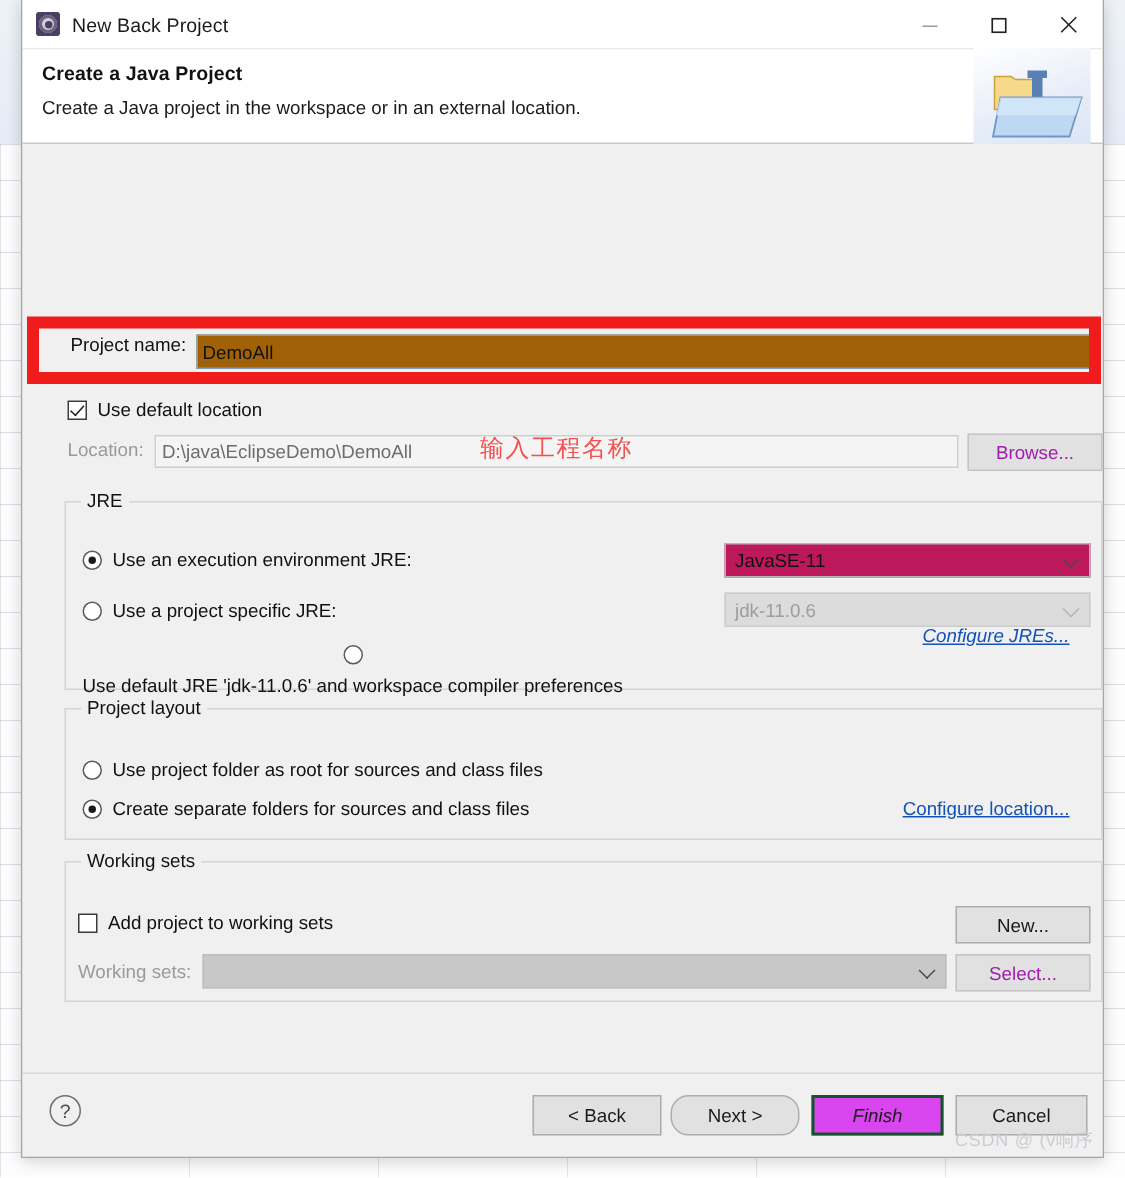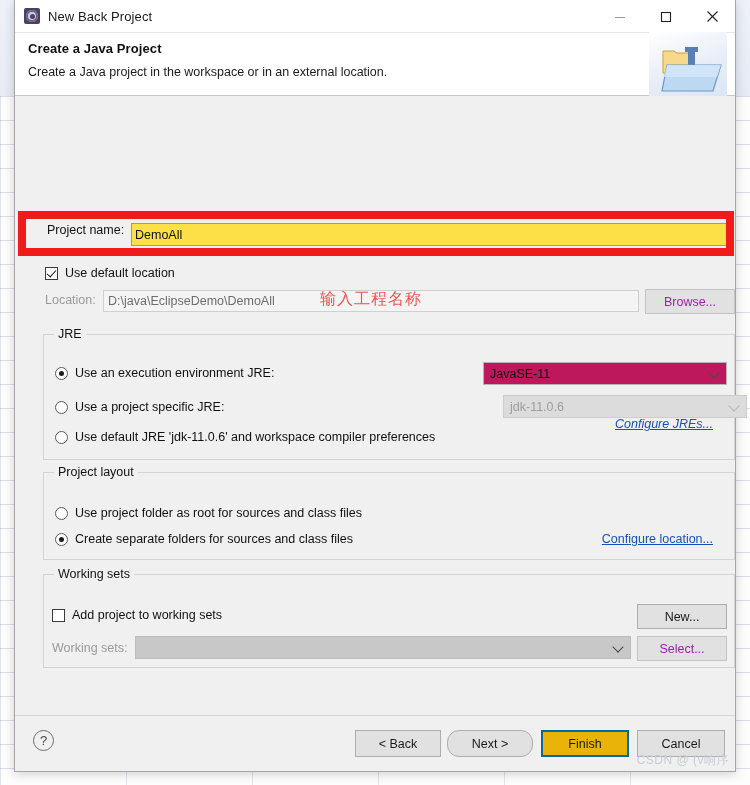--- a/index.html
+++ b/index.html
@@ -129,21 +129,21 @@
   .row { position: absolute; display: flex; align-items: center; }
 
   .lbl { font-size: 12.5px; color: #111; }
   .lbl.dim { color: #9a9a9a; }
 
   input.textbox {
     font-family: "Liberation Sans", sans-serif;
     font-size: 12.5px;
     color: #111;
     border: 1px solid #7a9fbf;
-    background: #fde047;
+    background: #a16207;
     height: 23px;
     padding: 0 2px 0 3px;
     outline: none;
   }
   .textbox-disabled {
     font-size: 12.5px;
     color: #6d6d6d;
     border: 1px solid #cfcfcf;
     background: #f4f4f4;
     height: 22px;
@@ -157,22 +157,23 @@
     font-size: 12.5px;
     color: #1a1a1a;
     background: #e1e1e1;
     border: 1px solid #adadad;
     height: 25px;
     display: flex; align-items: center; justify-content: center;
     cursor: default;
   }
   .btn.disabled { color: #a21caf; background: #e1e1e1; border-color: #c4c4c4; }
   .btn.default-btn {
-    border: 2px solid #0369a1;
-    background: #eab308;
+    border: 2px solid #14532d;
+    background: #d946ef;
+    font-style: italic;
   }
 
   
   .group {
     position: absolute;
     border: 1px solid #d4d4d4;
     background: transparent;
   }
   .group-title {
     position: absolute;
@@ -347,26 +348,26 @@
     </div>
     <div class="combo" style="position:absolute; left:468px; top:266px; width:244px;">
       <span>JavaSE-11</span>
       <span class="chev"></span>
     </div>
 
     <div class="row" style="left:40px; top:304px; gap:7px;">
       <span class="radio"></span>
       <span class="lbl">Use a project specific JRE:</span>
     </div>
-    <div class="combo disabled" style="position:absolute; left:488px; top:299px; width:244px;">
+    <div class="combo disabled" style="position:absolute; left:468px; top:299px; width:244px;">
       <span>jdk-11.0.6</span>
       <span class="chev"></span>
     </div>
 
-    <div class="row" style="left:40px; top:334px; gap:7px;">
+    <div class="row" style="left:40px; top:334px; gap:7px;flex-direction:column;">
       <span class="radio"></span>
       <span class="lbl">Use default JRE 'jdk-11.0.6' and workspace compiler preferences</span>
     </div>
     <div class="link" style="position:absolute; right:22px; top:321px;font-style:italic;">Configure JREs...</div>
 
     <div class="group" style="left:28px; top:376px; width:692px; height:88px;">
       <span class="group-title">Project layout</span>
     </div>
 
     <div class="row" style="left:40px; top:410px; gap:7px;">

